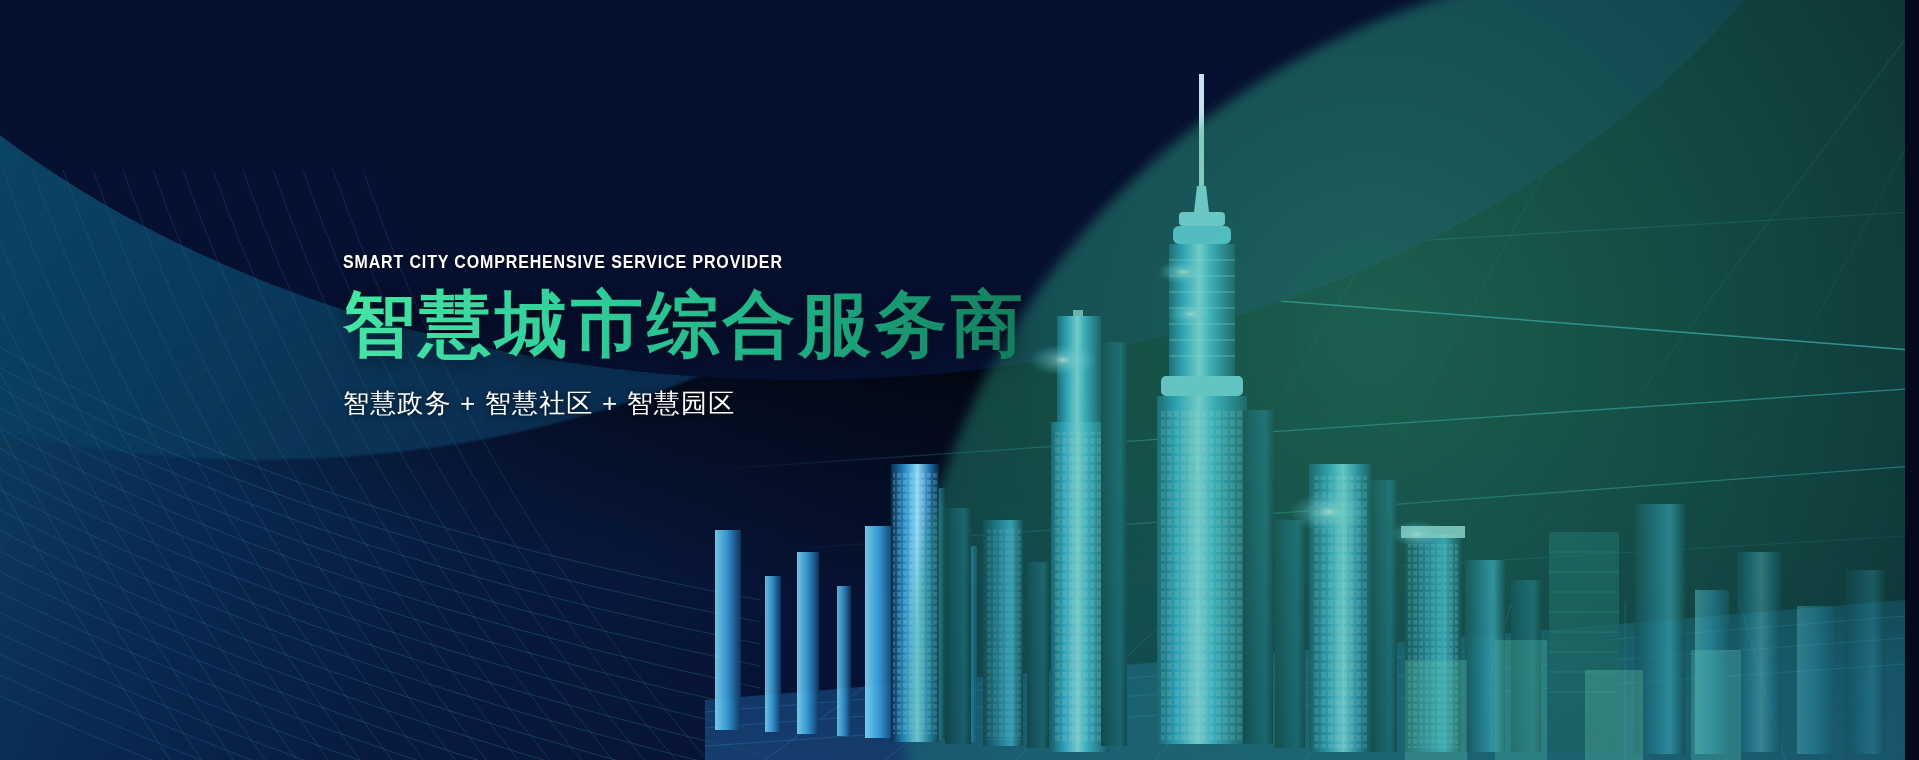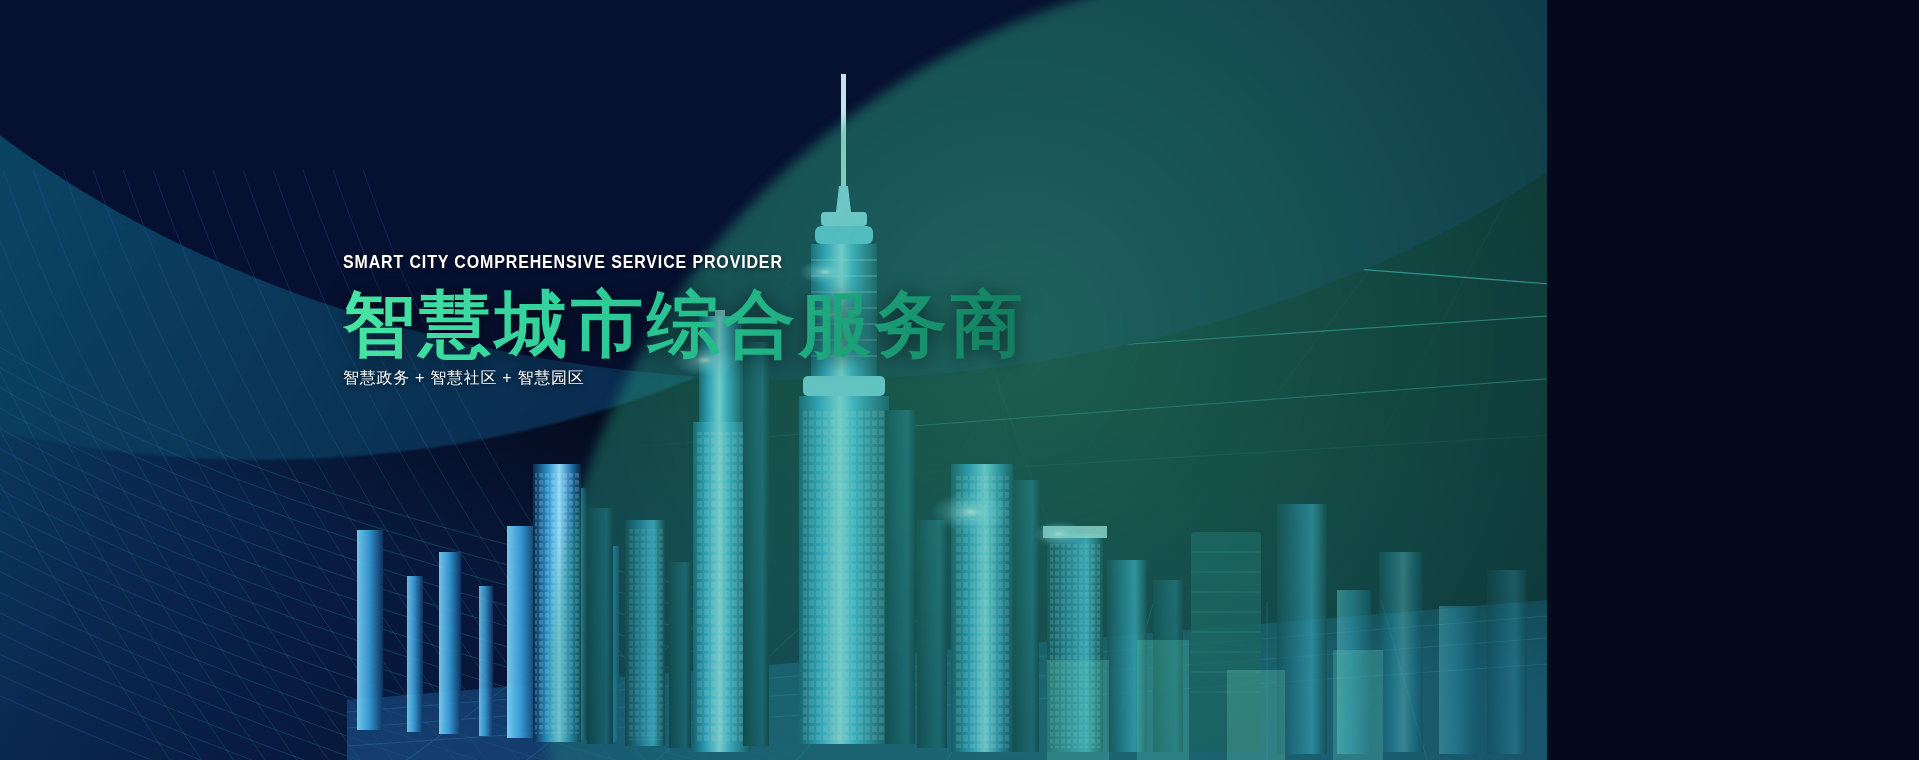--- a/index.html
+++ b/index.html
@@ -1,20 +1,20 @@
 <!DOCTYPE html>
 <html><head>
 <meta charset="utf-8">
 <style>
   * { margin:0; padding:0; box-sizing:border-box; }
   html,body { background:#05091c; }
 
   .banner{
     position:relative;
-    width:1547px;
+    width:1905px;
     height:760px;
     overflow:hidden;
     background:
       radial-gradient(120% 90% at 72% 18%, #030714 0%, #030815 40%, rgba(3,8,21,0) 72%),
       linear-gradient(115deg, #0e4a63 0%, #0b3c5c 8%, #0a2a52 18%, #081a40 32%, #071334 48%, #050f2a 65%, #040b20 82%, #030815 100%);
     font-family:"Liberation Sans", sans-serif;
   }
 
   
   .rays{ position:absolute; inset:0; z-index:2; pointer-events:none; }
@@ -76,23 +76,23 @@
     white-space:nowrap;
     background:linear-gradient(100deg, #47e6a4 0%, #3ddba0 16%, #31cf9a 34%, #26bd8d 52%, #1da87e 70%, #17906c 86%, #13795c 100%);
     -webkit-background-clip:text;
     background-clip:text;
     color:transparent;
     -webkit-text-fill-color:transparent;
     filter:drop-shadow(0 3px 10px rgba(0,0,0,.55));
   }
 
   .subline{
-    margin-top:4px;
+    margin-top:22px;
     color:#ffffff;
-    font-size:16px;
+    font-size:26px;
     font-weight:400;
     letter-spacing:.045em;
     white-space:nowrap;
     text-shadow:0 1px 6px rgba(0,0,0,.7);
   }
 </style>
 </head>
 <body>
 
 <div class="banner">

